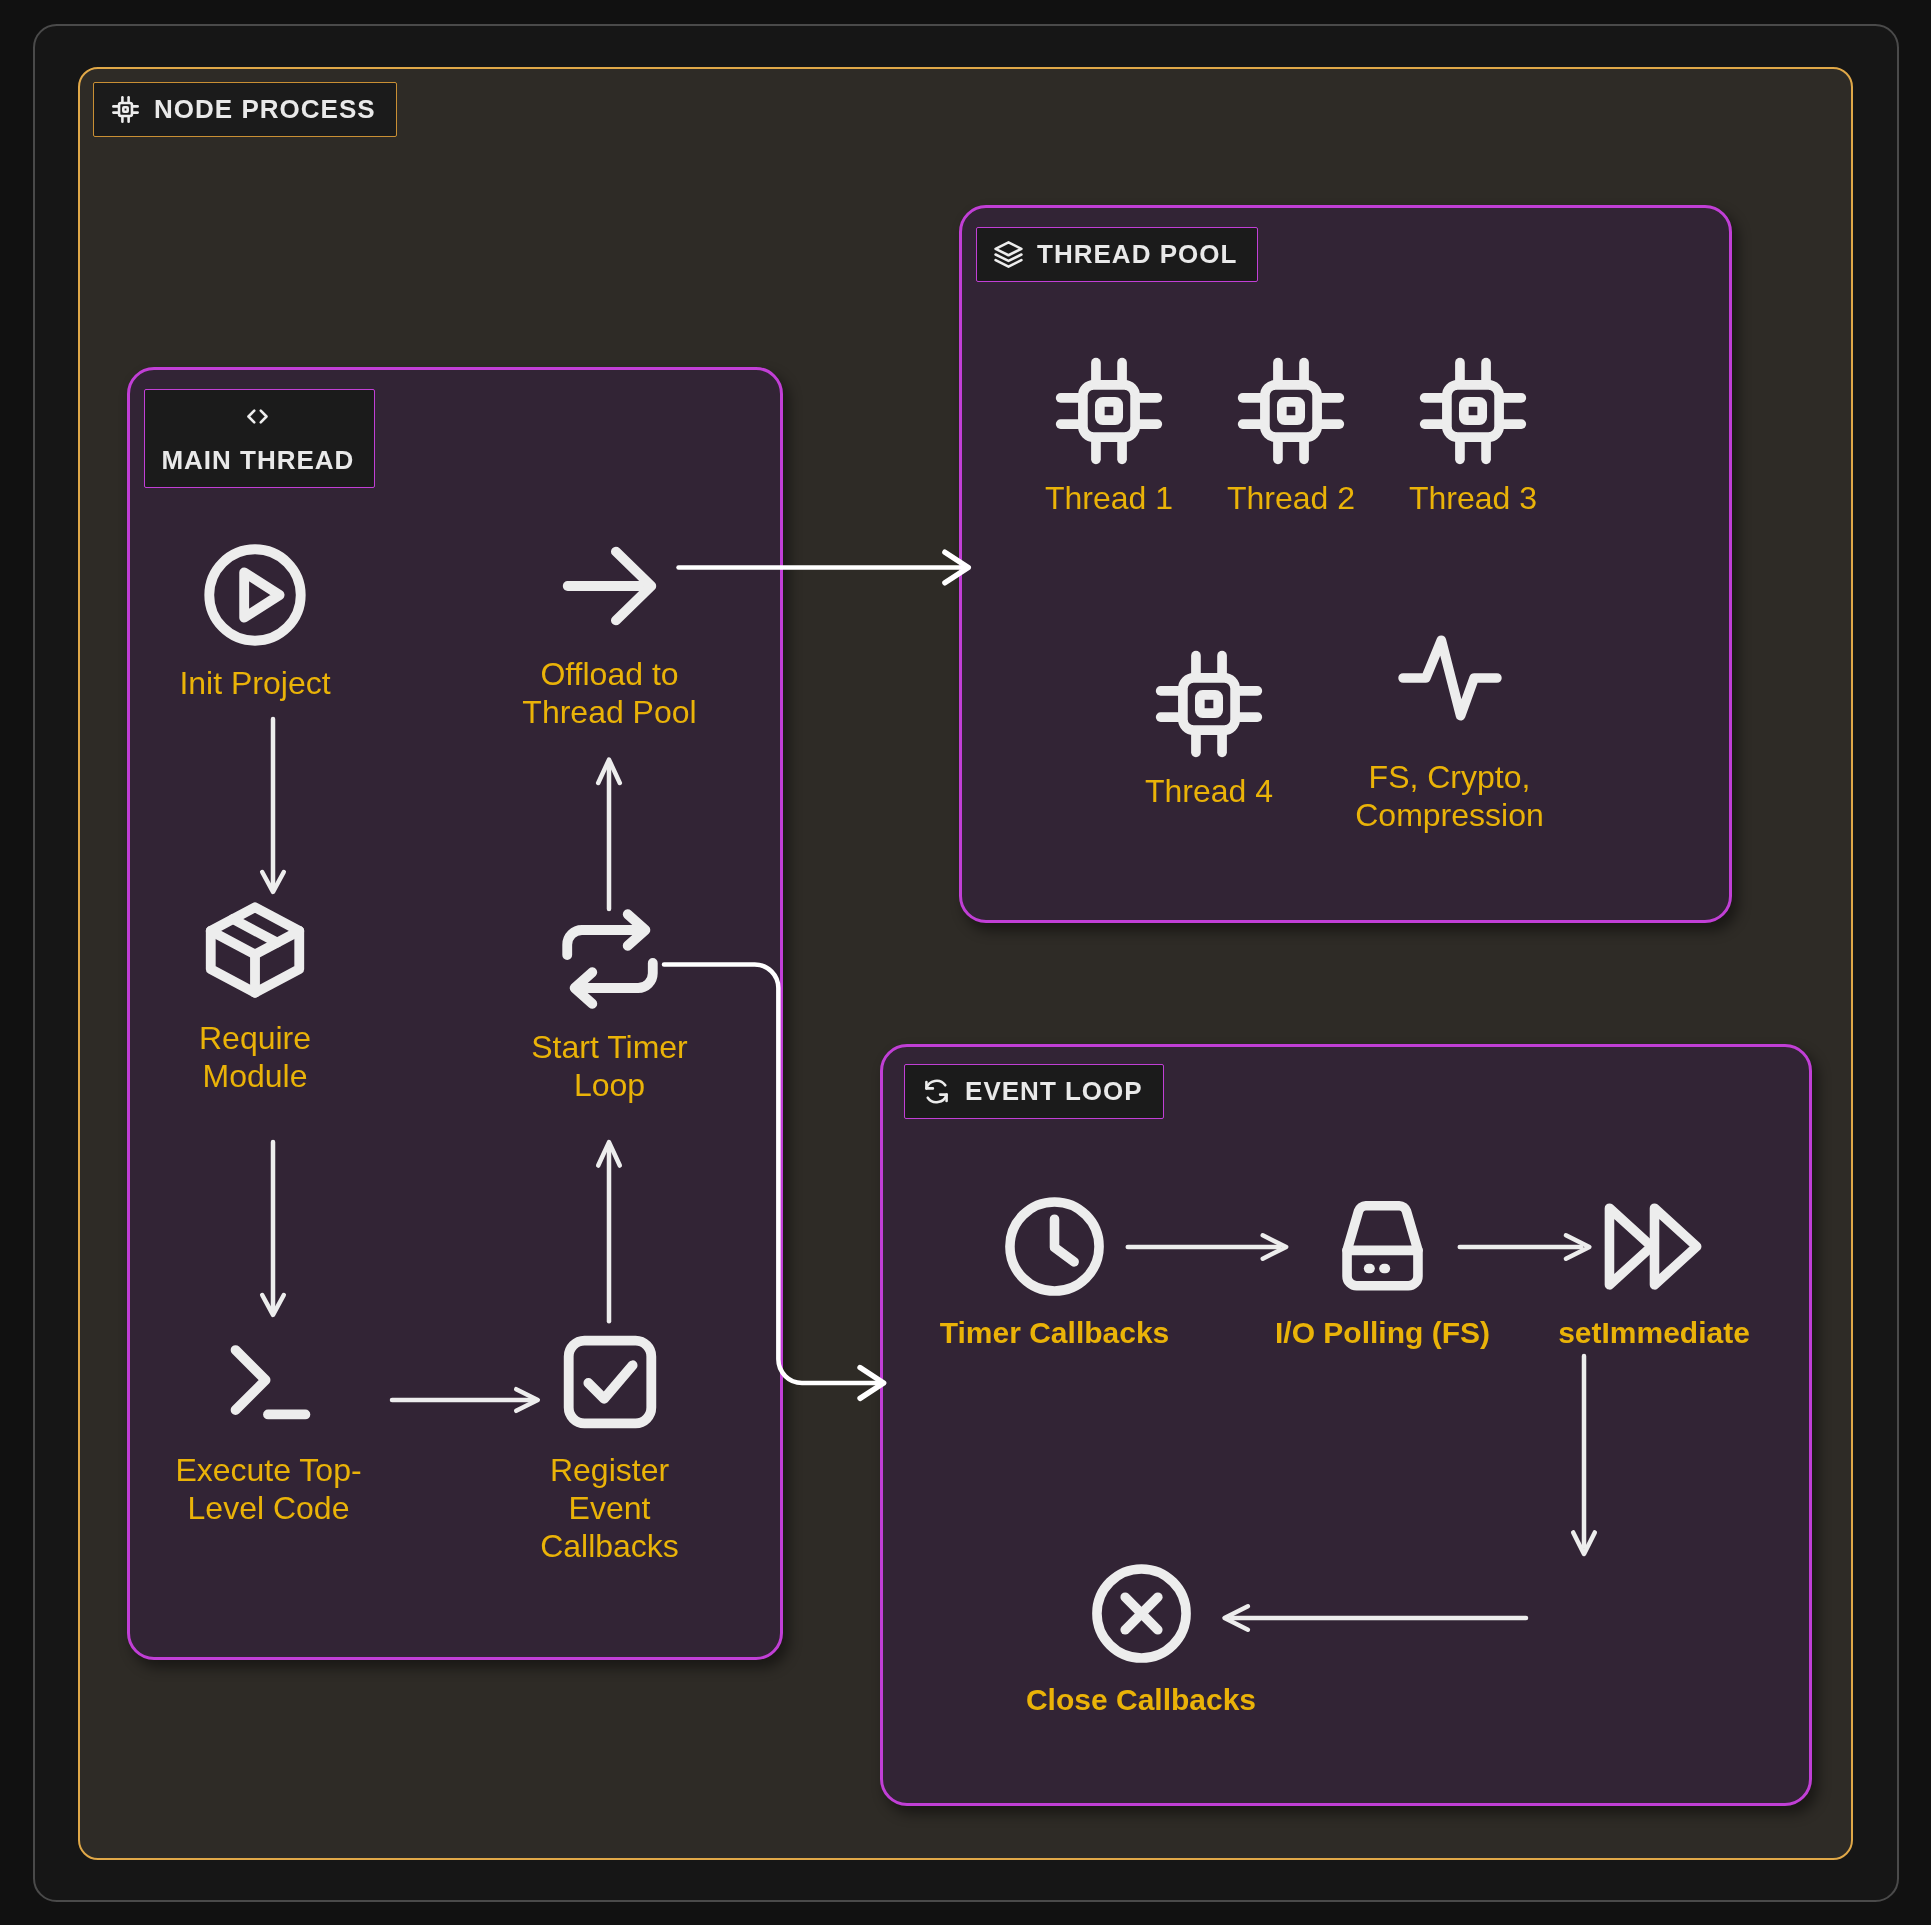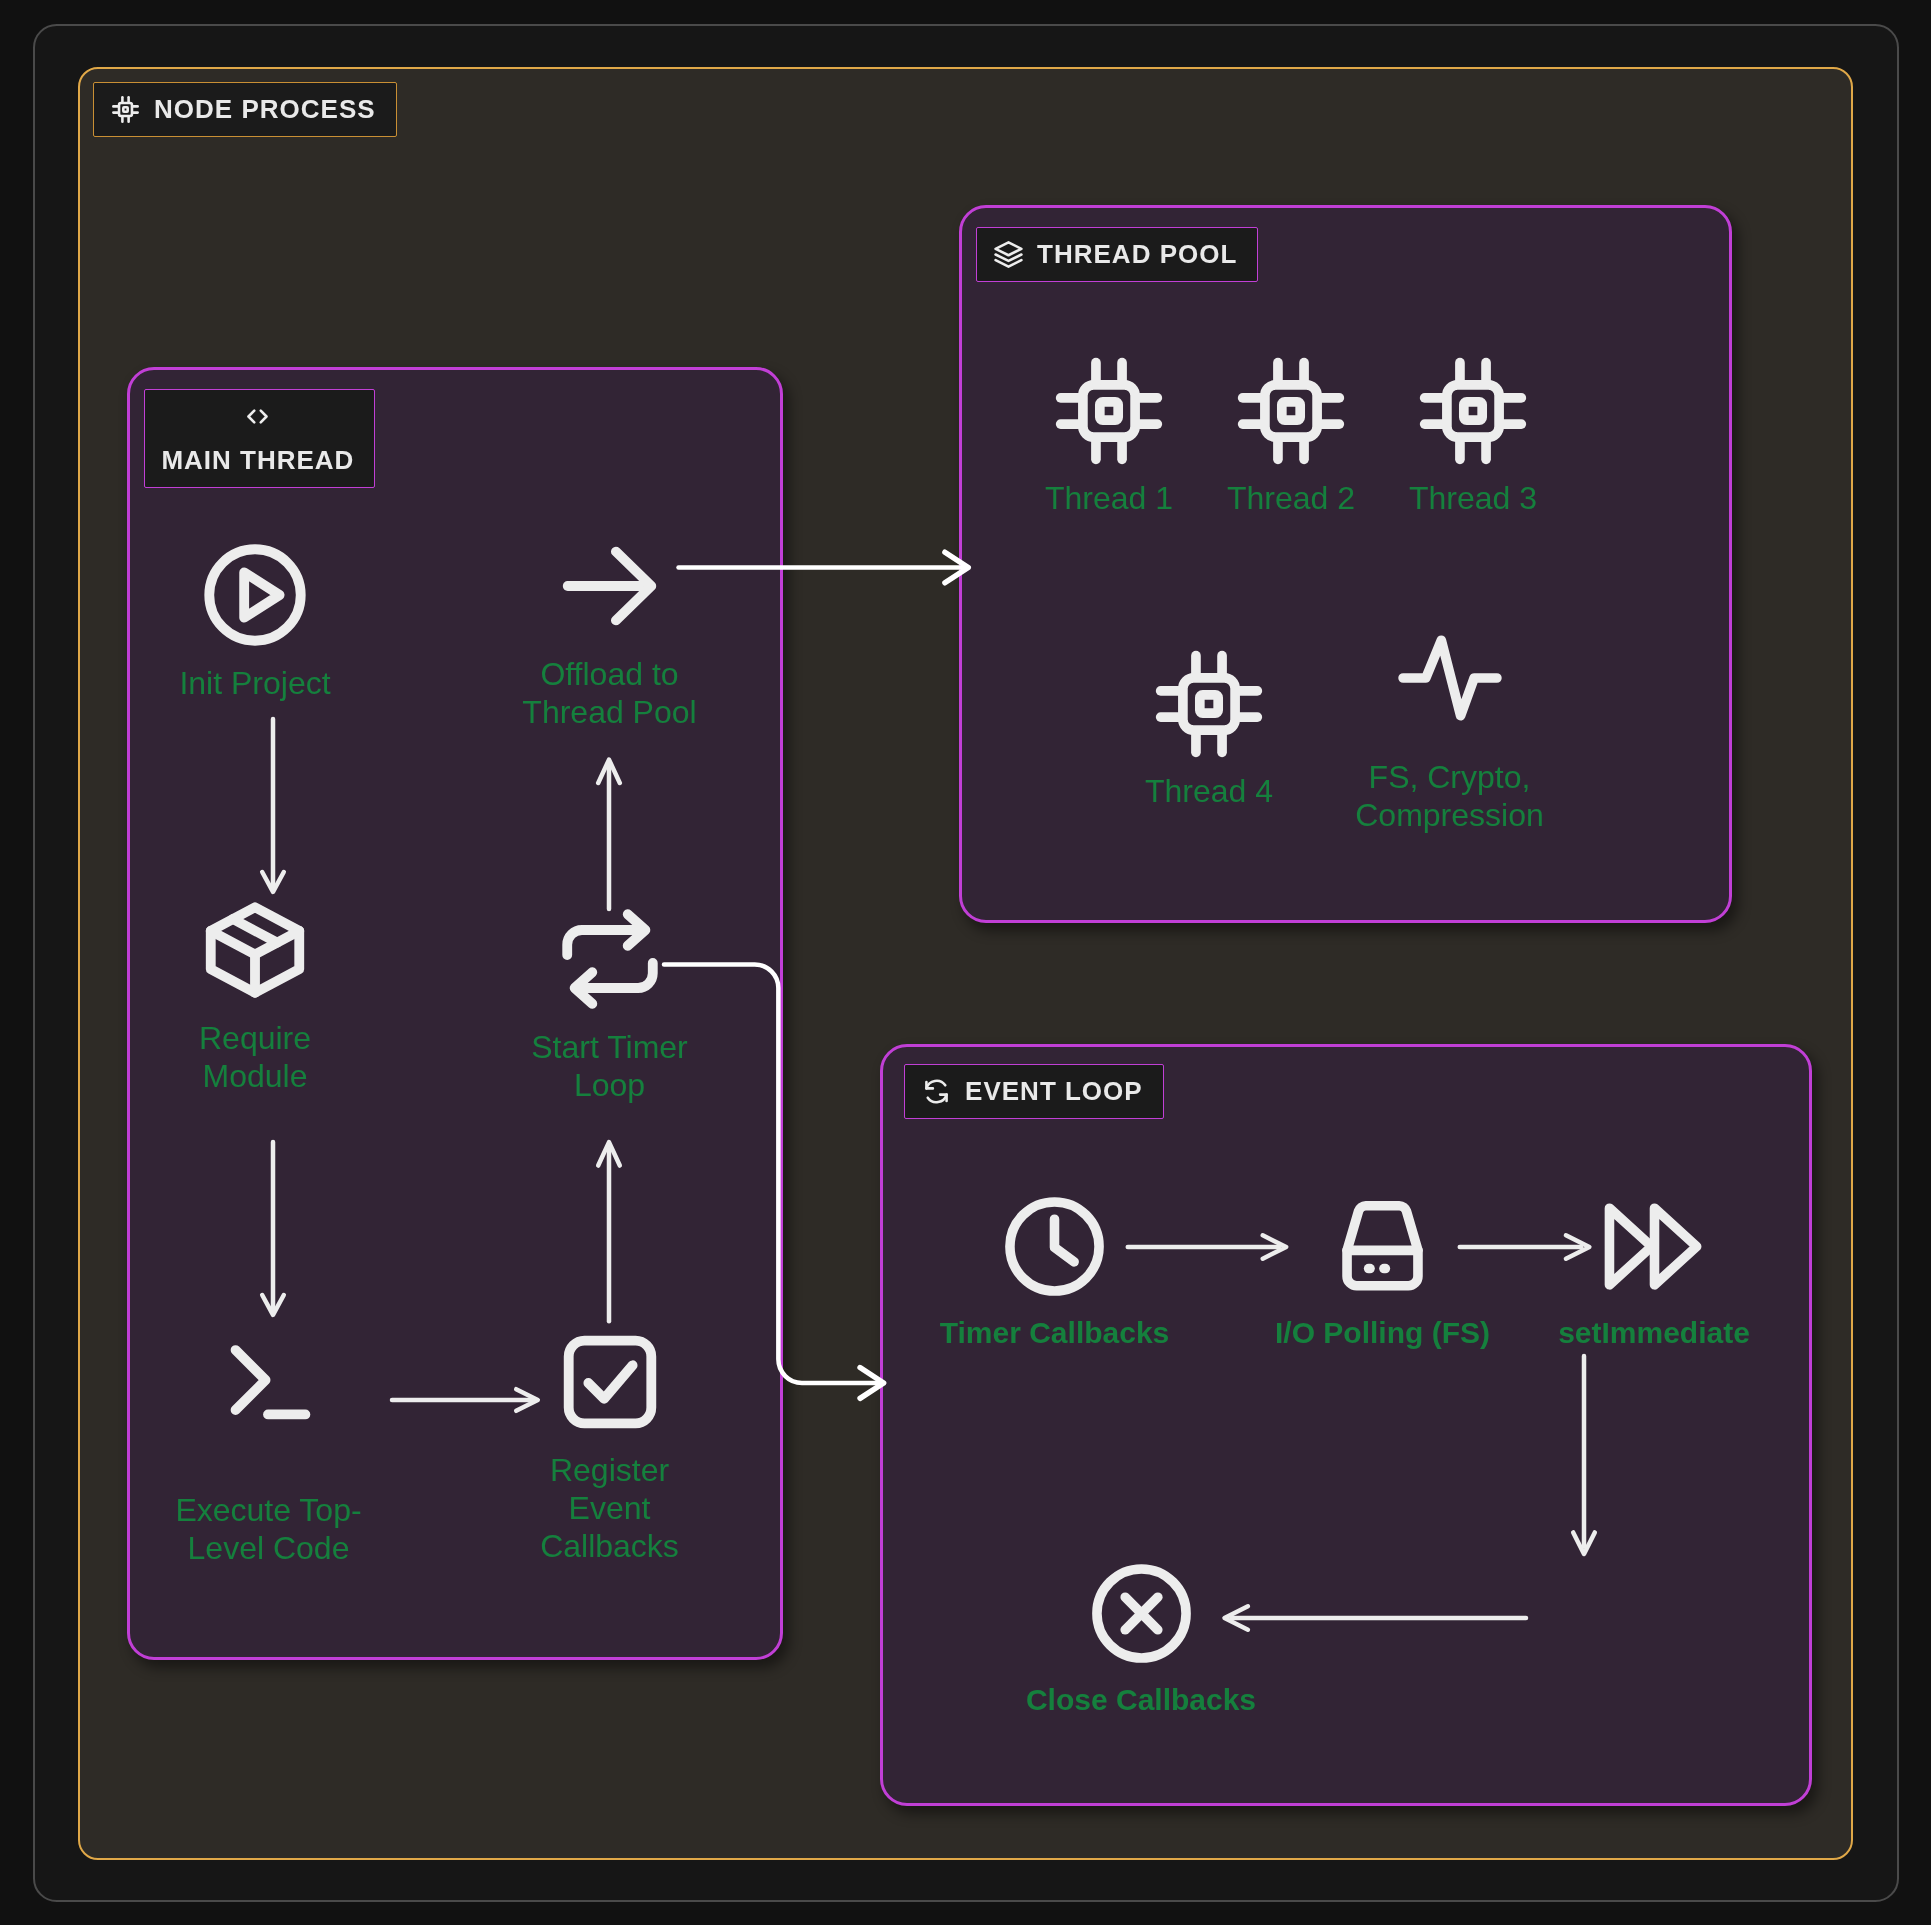--- a/index.html
+++ b/index.html
@@ -81,21 +81,21 @@
     align-items: center;
     z-index: 20;
   }
   .node-icon {
     display: flex;
     align-items: center;
     justify-content: center;
     margin-bottom: 11px;
   }
   .node-label {
-    color: #15803d;
+    color: #eab308;
     font-size: 32px;
     line-height: 1.18;
     text-align: center;
     white-space: pre-line;
   }
   .node-label.small { font-size: 30px; font-weight: bold; }
 
   
   .conn { position: absolute; z-index: 15; overflow: visible; }
 
@@ -171,21 +171,21 @@
         <path d="M21 8.1v7.8l-9 4.8-9-4.8V8.1l9-4.8z"></path>
         <polyline points="3,8.1 12,12.9 21,8.1"></polyline>
         <line x1="12" y1="12.9" x2="12" y2="20.7"></line>
         <line x1="7.5" y1="5.7" x2="16.5" y2="10.5"></line>
       </svg>
     </span>
     <span class="node-label">Require
 Module</span>
   </div>
 
-  <div class="node" style="left:155px; top:1323px; width:227px;gap:40px;">
+  <div class="node" style="left:155px; top:1323px; width:227px;">
     <span class="node-icon">
       <svg class="stroke-ic" width="118" height="118" viewBox="0 0 24 24">
         <polyline points="5.2,5.5 11.3,11.6 5.2,17.7"></polyline>
         <line x1="11.8" y1="18.6" x2="19.4" y2="18.6"></line>
       </svg>
     </span>
     <span class="node-label">Execute Top-
 Level Code</span>
   </div>
 

